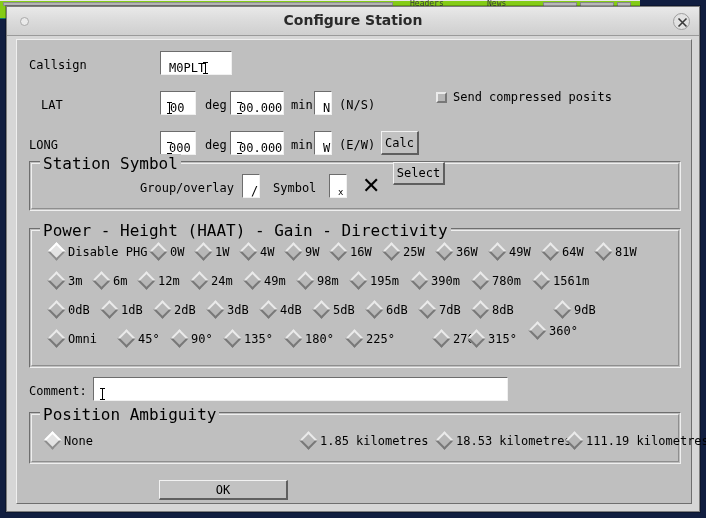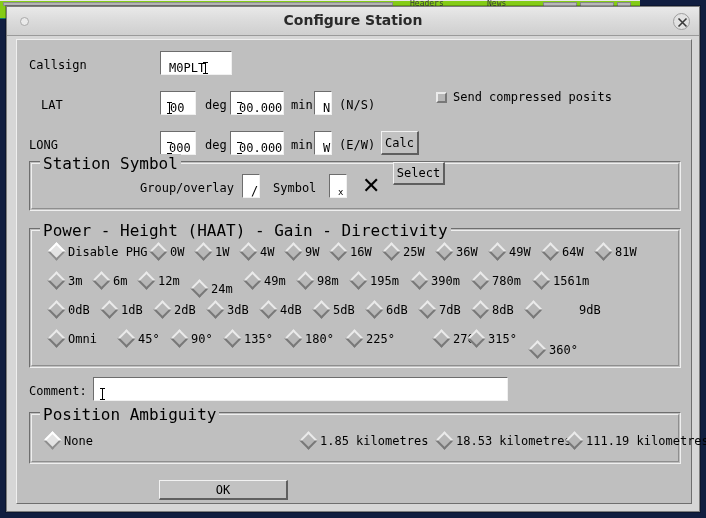--- a/index.html
+++ b/index.html
@@ -377,21 +377,21 @@
           <span class="rlbl">3m</span>
         </div>
         <div class="radio" style="left:65px; top:45px;">
           <span class="dia"></span>
           <span class="rlbl">6m</span>
         </div>
         <div class="radio" style="left:110px; top:45px;">
           <span class="dia"></span>
           <span class="rlbl">12m</span>
         </div>
-        <div class="radio" style="left:163px; top:45px;margin-top:8px;">
+        <div class="radio" style="left:163px; top:45px;">
           <span class="dia"></span>
           <span class="rlbl">24m</span>
         </div>
         <div class="radio" style="left:216px; top:45px;">
           <span class="dia"></span>
           <span class="rlbl">49m</span>
         </div>
         <div class="radio" style="left:269px; top:45px;">
           <span class="dia"></span>
           <span class="rlbl">98m</span>
@@ -442,21 +442,21 @@
           <span class="rlbl">6dB</span>
         </div>
         <div class="radio" style="left:391px; top:74px;">
           <span class="dia"></span>
           <span class="rlbl">7dB</span>
         </div>
         <div class="radio" style="left:444px; top:74px;">
           <span class="dia"></span>
           <span class="rlbl">8dB</span>
         </div>
-        <div class="radio" style="left:497px; top:74px;gap:34px;">
+        <div class="radio" style="left:526px; top:74px;">
           <span class="dia"></span>
           <span class="rlbl">9dB</span>
         </div>
 
         <div class="radio" style="left:20px; top:103px;">
           <span class="dia"></span>
           <span class="rlbl">Omni</span>
         </div>
         <div class="radio" style="left:90px; top:103px;">
           <span class="dia"></span>
@@ -479,21 +479,21 @@
           <span class="rlbl">225°</span>
         </div>
         <div class="radio" style="left:379px; top:103px;padding-left:26px;">
           <span class="dia"></span>
           <span class="rlbl">270°</span>
         </div>
         <div class="radio" style="left:440px; top:103px;">
           <span class="dia"></span>
           <span class="rlbl">315°</span>
         </div>
-        <div class="radio" style="left:501px; top:114px;justify-content:center;">
+        <div class="radio" style="left:501px; top:95px;justify-content:center;">
           <span class="dia"></span>
           <span class="rlbl">360°</span>
         </div>
       </div>
 
       <div class="lbl" style="left:12px; top:344px;">Comment:</div>
       <div class="entry" style="left:76px; top:337px; width:415px; height:24px;">
         <span class="caret caret-lead"></span>
           <span></span>
       </div>

